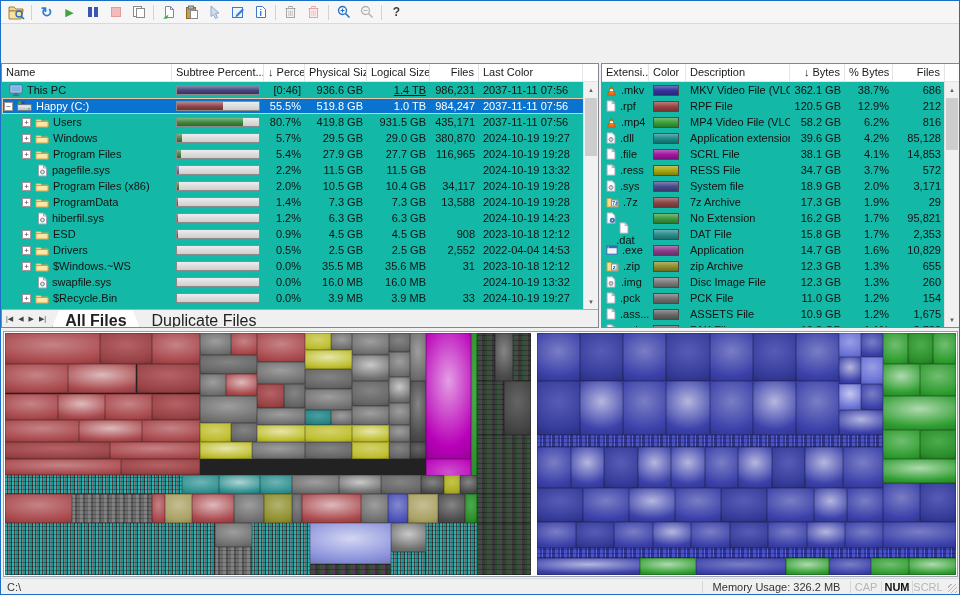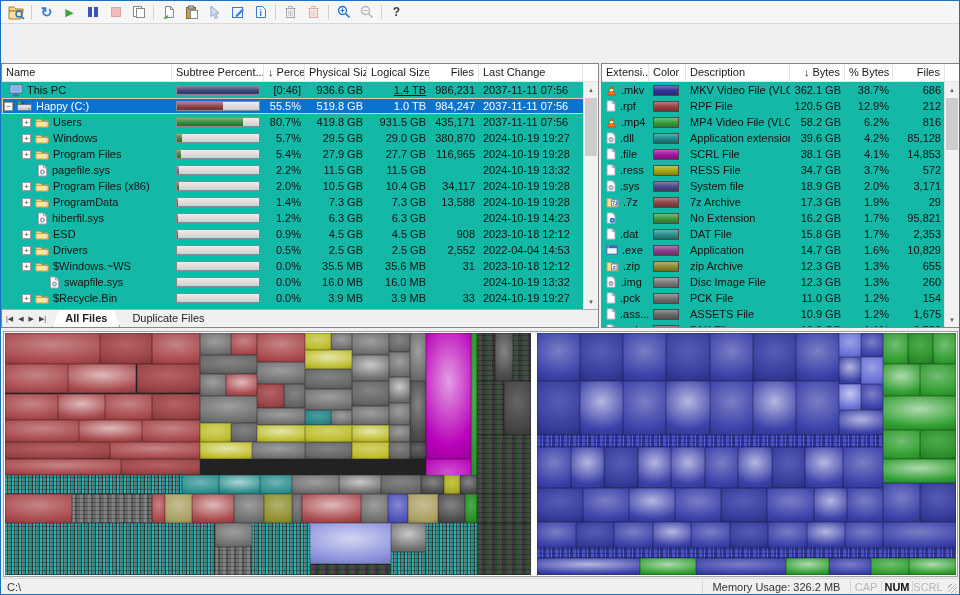--- a/index.html
+++ b/index.html
@@ -57,21 +57,21 @@
   .sarrow { height:15px; display:flex; align-items:center; justify-content:center;
     font-size:6px; color:#5f5f5f; }
   .sarrow.dn { position:absolute; bottom:0; left:0; right:0; }
   .sthumb { position:absolute; left:1px; right:1px; background:#cdcdcd; }
 
   
   .tabbar { height:18px; flex:none; border-top:1px solid #adadad; background:#f0f0f0;
     display:flex; align-items:stretch; }
   .tabnav { display:flex; align-items:center; padding:0 6px 0 4px; gap:5px; }
   .tabnavbtn { font-size:7px; color:#444; }
-  .tab { font-size:11px; padding:2px 12px 0 12px; color:#222; position:relative;
+  .tab { font-size:16px; padding:2px 12px 0 12px; color:#222; position:relative;
     clip-path:polygon(7px 0,calc(100% - 7px) 0,100% 100%,0 100%); background:#f0f0f0; }
   .tab.active { background:#fff; font-weight:bold; border-left:1px solid #999; border-right:1px solid #999; }
 
   
   .tmwrap { position:absolute; top:327px; left:0; width:960px; height:252px; background:#f0f0f0; }
   .tmfield { position:absolute; left:2px; top:3px; width:955px; height:246px; background:#fff;
     border:1px solid #9aa0a8; }
   .tm { position:absolute; overflow:hidden; background:#222; }
   .tm.leftmap  { left:1px; top:1px; width:526px; height:242px; }
   .tm.rightmap { left:533px; top:1px; width:419px; height:242px; }
@@ -216,21 +216,21 @@
 
   <div class="panels">
     <div class="panel left">
       <div class="gridhead" id="treehead">
           <div class="hcell " style="width: 170px;">Name</div>
           <div class="hcell " style="width: 92px;">Subtree Percent...</div>
           <div class="hcell r" style="width: 41px;">↓ Perce...</div>
           <div class="hcell r" style="width: 62px;">Physical Size</div>
           <div class="hcell r" style="width: 63px;">Logical Size</div>
           <div class="hcell r" style="width: 49px;">Files</div>
-          <div class="hcell " style="width: 104px;">Last Change</div>
+          <div class="hcell " style="width: 104px;">Last Color</div>
         </div>
       <div class="gridbody" id="treebody">
           <div class="row">
             <div class="cell namecell" style="width: 170px; padding-left: 7px;">
               <span class="treeicon">
                 <svg width="14" height="13">
                   <rect x="1" y="1" width="12" height="8" rx="1" fill="#dce9f7" stroke="#4a6a9a"></rect>
                   <rect x="2.2" y="2.2" width="9.6" height="5.6" fill="#7db3e8"></rect>
                   <rect x="5" y="9.2" width="4" height="1.6" fill="#4a6a9a"></rect>
                   <rect x="3.5" y="11" width="7" height="1.2" fill="#4a6a9a"></rect>
@@ -492,21 +492,21 @@
                 <div class="barfill" style="width: 0%; background: linear-gradient(rgb(130, 179, 130), rgb(63, 138, 63) 55%, rgb(47, 104, 47));"></div>
               </div>
             </div>
             <div class="cell r" style="width: 41px;">0.0%</div>
             <div class="cell r" style="width: 62px;">35.5 MB</div>
             <div class="cell r" style="width: 63px;">35.6 MB</div>
             <div class="cell r" style="width: 49px;">31</div>
             <div class="cell" style="width: 104px;">2023-10-18 12:12</div>
           </div>
           <div class="row">
-            <div class="cell namecell" style="width: 170px; padding-left: 32px;">
+            <div class="cell namecell" style="width: 170px; padding-left: 20px;">
               <span style="width: 15px; flex: 0 0 auto;"></span>
               <span class="treeicon">
                 <svg width="11" height="13">
                   <path d="M1.5 1h5l3 3v8h-8z" fill="#fff" stroke="#9aa5ae"></path>
                   <path d="M6.5 1v3h3" fill="none" stroke="#9aa5ae"></path>
                   <circle cx="5.5" cy="8" r="2" fill="#b8c0c8" stroke="#88939e"></circle>
                   <circle cx="5.5" cy="8" r="0.8" fill="#fff"></circle>
                 </svg>
               </span>
               <span>swapfile.sys</span>
@@ -732,21 +732,21 @@
             </div>
             <div class="cell" style="width: 37px;">
               <div class="swatch" style="background: linear-gradient(rgb(121, 184, 121), rgb(63, 154, 63) 50%, rgb(47, 116, 47));"></div>
             </div>
             <div class="cell" style="width: 104px;">No Extension</div>
             <div class="cell r" style="width: 55px;">16.2 GB</div>
             <div class="cell r" style="width: 48px;">1.7%</div>
             <div class="cell r" style="width: 52px;">95,821</div>
           </div>
           <div class="row">
-            <div class="cell namecell" style="width: 47px;">
+            <div class="cell namecell" style="width: 47px; flex-direction: column;">
               <span class="treeicon">
                 <svg width="10" height="12">
                   <path d="M1 .8h5.2L9 3.6v7.6H1z" fill="#fff" stroke="#a0a8b0"></path>
                   <path d="M6.2 .8v2.8H9" fill="none" stroke="#a0a8b0"></path>
                 </svg>
               </span>
               <span>.dat</span>
             </div>
             <div class="cell" style="width: 37px;">
               <div class="swatch" style="background: linear-gradient(rgb(106, 177, 177), rgb(42, 143, 143) 50%, rgb(32, 107, 107));"></div>

